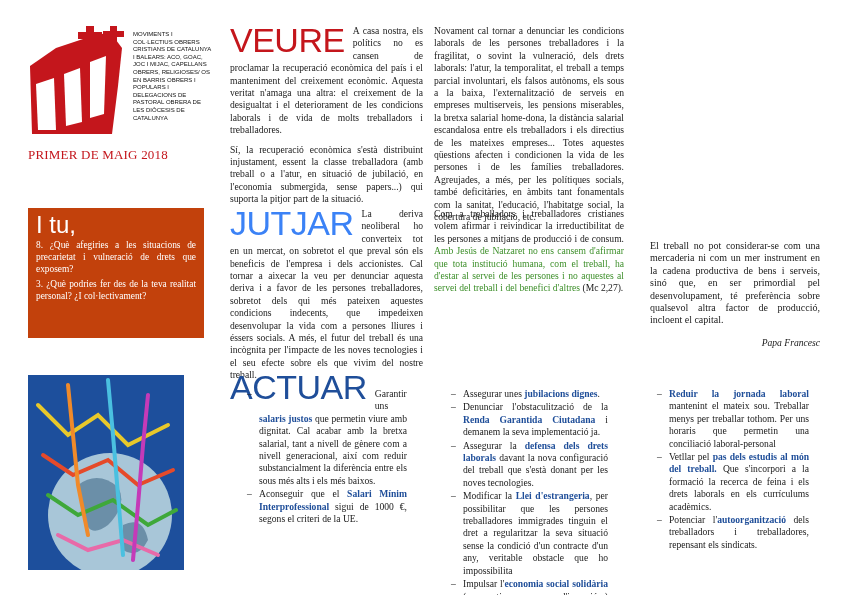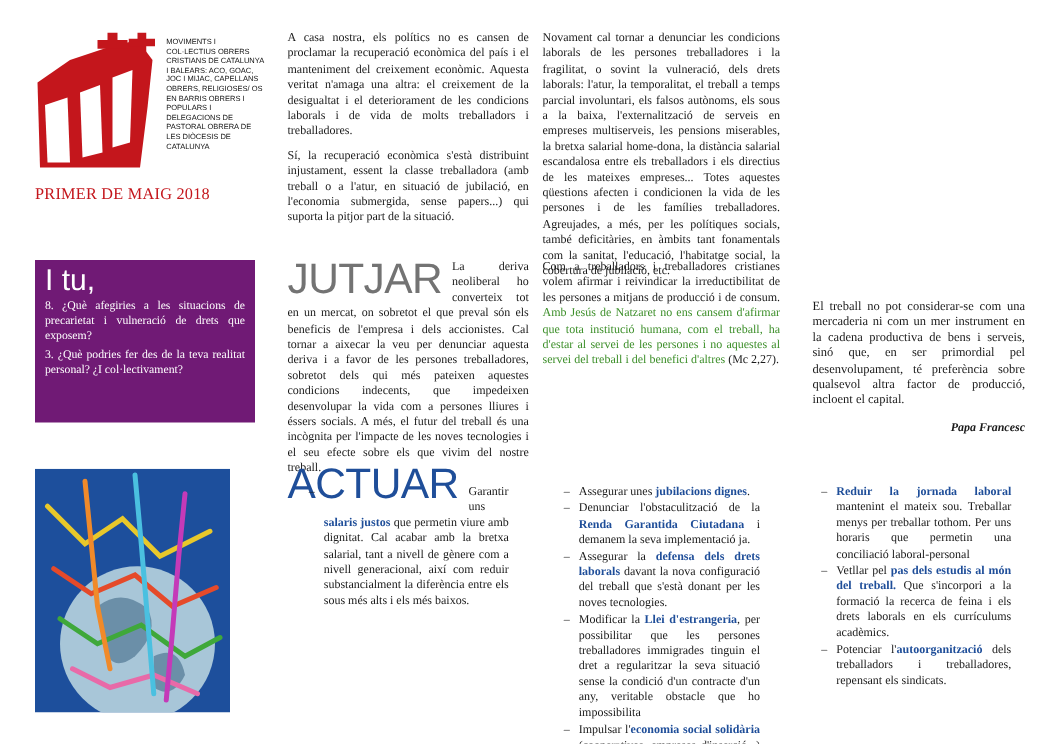--- a/index.html
+++ b/index.html
@@ -7,65 +7,66 @@
          font-family: "Liberation Serif", "DejaVu Serif", serif; color: #1a1a1a; }
   .abs { position: absolute; }
   .col { position: absolute; width: 193px; font-size: 9.6px; line-height: 12.4px; text-align: justify; }
   .col p { margin: 0 0 7px 0; }
   .col p:last-child { margin-bottom: 0; }
   .green { color: #3d8f2a; font-weight: normal; }
   .blue { color: #1f4e99; font-weight: bold; }
   .heading { font-family: "Liberation Sans", "DejaVu Sans", sans-serif; font-weight: normal; float: left;
              font-size: 34px; line-height: 30px; margin: 0 8px 0 0; letter-spacing: -0.5px; }
   .heading.veure { color: #c4161c; }
-  .heading.jutjar { color: #737373; }
+  .heading.jutjar { color: #3b82f6; }
   .heading.actuar { color: #1f4e99; }
   ul.dash { list-style: none; margin: 16px; padding: 0; }
   ul.dash li { position: relative; padding-left: 13px; margin-bottom: 1px; }
   ul.dash li::before { content: "–"; position: absolute; left: 1px; top: 0; }
 
   
   #logo { left: 26px; top: 26px; width: 106px; height: 110px; }
   #org-text { left: 133px; top: 31px; width: 80px; font-family: "Liberation Sans", "DejaVu Sans", sans-serif;
               font-size: 6px; line-height: 7.6px; color: #111; text-transform: uppercase; }
   #date-title { left: 28px; top: 147px; font-family: "Liberation Sans", "DejaVu Sans", sans-serif;
                 font-size: 13px; color: #c4161c; letter-spacing: 0.2px; font-family: "Liberation Serif", serif; }
 
   
-  #itu-box { left: 28px; top: 208px; width: 176px; height: 130px; background: #701a75; color: #fff;
+  #itu-box { left: 28px; top: 208px; width: 176px; height: 130px; background: #c2410c; color: #fff;
              padding: 0 8px; box-sizing: border-box; }
   #itu-title { font-family: "Liberation Sans", "DejaVu Sans", sans-serif; font-size: 24px; line-height: 26px;
                margin-top: 4px; }
   #itu-box ol { list-style: none; margin: 2px 0 0 0; padding: 0; font-size: 9.4px; line-height: 11.8px; text-align: justify; }
   #itu-box li { margin-bottom: 4px; }
 
   
   #globe { left: 28px; top: 375px; width: 156px; height: 195px; }
 
   
   .quote { margin: 8px 0 10px 10px; font-size: 10px; line-height: 12.4px; }
-  .quote-author { text-align: right; font-style: italic; margin-top: 2px; font-weight: bold; }
+  .quote-author { text-align: right; font-style: italic; margin-top: 2px; }
 </style>
 </head>
 <body>
 
 <svg id="logo" class="abs" viewBox="0 0 106 110">
   <path d="M4 40 L30 22 L60 12 L84 6 L96 22 L92 60 L86 108 L6 108 Z" fill="#c4161c"></path>
   <path d="M10 58 L28 52 L30 104 L12 104 Z" fill="#fff"></path>
   <path d="M38 48 L54 42 L56 96 L40 100 Z" fill="#fff"></path>
   <path d="M64 36 L80 30 L78 88 L64 92 Z" fill="#fff"></path>
   <rect x="60" y="0" width="8" height="22" fill="#c4161c"></rect>
   <rect x="52" y="6" width="24" height="7" fill="#c4161c"></rect>
   <rect x="84" y="0" width="7" height="20" fill="#c4161c"></rect>
   <rect x="77" y="5" width="21" height="6" fill="#c4161c"></rect>
 </svg>
 <div id="org-text" class="abs">MOVIMENTS I COL·LECTIUS OBRERS CRISTIANS DE CATALUNYA I BALEARS: ACO, GOAC, JOC I MIJAC, CAPELLANS OBRERS, RELIGIOSES/ OS EN BARRIS OBRERS I POPULARS I DELEGACIONS DE PASTORAL OBRERA DE LES DIÒCESIS DE CATALUNYA</div>
 <div id="date-title" class="abs">PRIMER DE MAIG 2018</div>
 
 <div class="col" style="left:230px; top:25px;">
+  <div class="heading veure">VEURE</div>
   <p>A casa nostra, els polítics no es cansen de proclamar la recuperació econòmica del país i el manteniment del creixement econòmic. Aquesta veritat n'amaga una altra: el creixement de la desigualtat i el deteriorament de les condicions laborals i de vida de molts treballadors i treballadores.</p>
   <p>Sí, la recuperació econòmica s'està distribuint injustament, essent la classe treballadora (amb treball o a l'atur, en situació de jubilació, en l'economia submergida, sense papers...) qui suporta la pitjor part de la situació.</p>
 </div>
 
 <div class="col" style="left:434px; top:25px; width:190px;">
   <p>Novament cal tornar a denunciar les condicions laborals de les persones treballadores i la fragilitat, o sovint la vulneració, dels drets laborals: l'atur, la temporalitat, el treball a temps parcial involuntari, els falsos autònoms, els sous a la baixa, l'externalització de serveis en empreses multiserveis, les pensions miserables, la bretxa salarial home-dona, la distància salarial escandalosa entre els treballadors i els directius de les mateixes empreses... Totes aquestes qüestions afecten i condicionen la vida de les persones i de les famílies treballadores. Agreujades, a més, per les polítiques socials, també deficitàries, en àmbits tant fonamentals com la sanitat, l'educació, l'habitatge social, la cobertura de jubilació, etc.</p>
 </div>
 
 <div id="itu-box" class="abs">
   <div id="itu-title">I tu,</div>
@@ -102,20 +103,21 @@
     <path d="M40 10 L45 60 L50 110 L60 160" stroke="#f08a2a"></path>
     <path d="M80 5 L85 60 L90 120 L95 180" stroke="#4ac0e0"></path>
     <path d="M120 20 L115 70 L110 130 L105 185" stroke="#c43ab8"></path>
   </g>
 </svg>
 
 <div class="col" style="left:230px; top:372px;">
   <div class="heading actuar">ACTUAR</div>
   <ul class="dash">
     <li><span>Garantir uns </span><span class="blue">salaris justos</span><span> que permetin viure amb dignitat. Cal acabar amb la bretxa salarial, tant a nivell de gènere com a nivell generacional, així com reduir substancialment la diferència entre els sous més alts i els més baixos.</span></li>
+    <li><span>Aconseguir que el </span><span class="blue">Salari Mínim Interprofessional</span><span> sigui de 1000 €, segons el criteri de la UE.</span></li>
   </ul>
 </div>
 <div class="col" style="left:434px; top:372px; width:190px;">
   <ul class="dash">
     <li><span>Assegurar unes </span><span class="blue">jubilacions dignes</span><span>.</span></li>
     <li><span>Denunciar l'obstaculització de la </span><span class="blue">Renda Garantida Ciutadana</span><span> i demanem la seva implementació ja.</span></li>
     <li><span>Assegurar la </span><span class="blue">defensa dels drets laborals</span><span> davant la nova configuració del treball que s'està donant per les noves tecnologies.</span></li>
     <li><span>Modificar la </span><span class="blue">Llei d'estrangeria</span><span>, per possibilitar que les persones treballadores immigrades tinguin el dret a regularitzar la seva situació sense la condició d'un contracte d'un any, veritable obstacle que ho impossibilita</span></li>
     <li><span>Impulsar l'</span><span class="blue">economia social solidària</span><span> (cooperatives, empreses d'inserció...) com a veritables alternatives</span></li>
   </ul>

